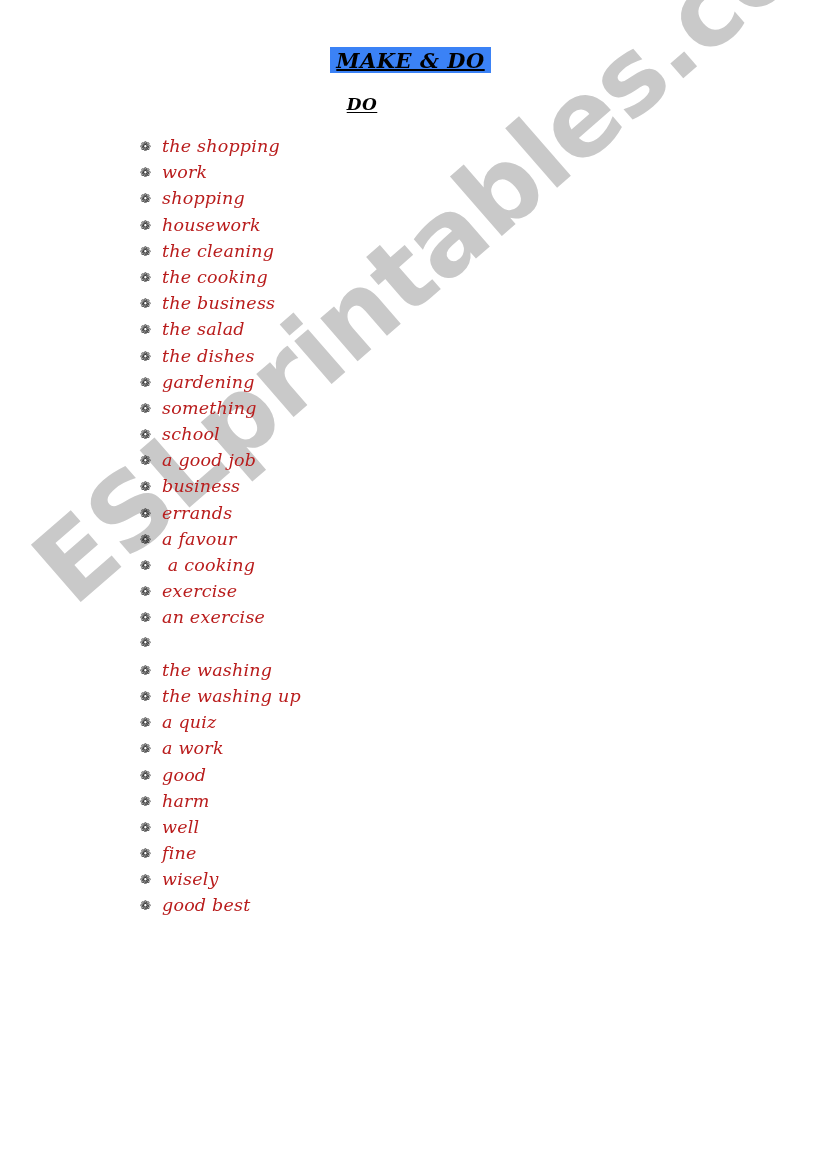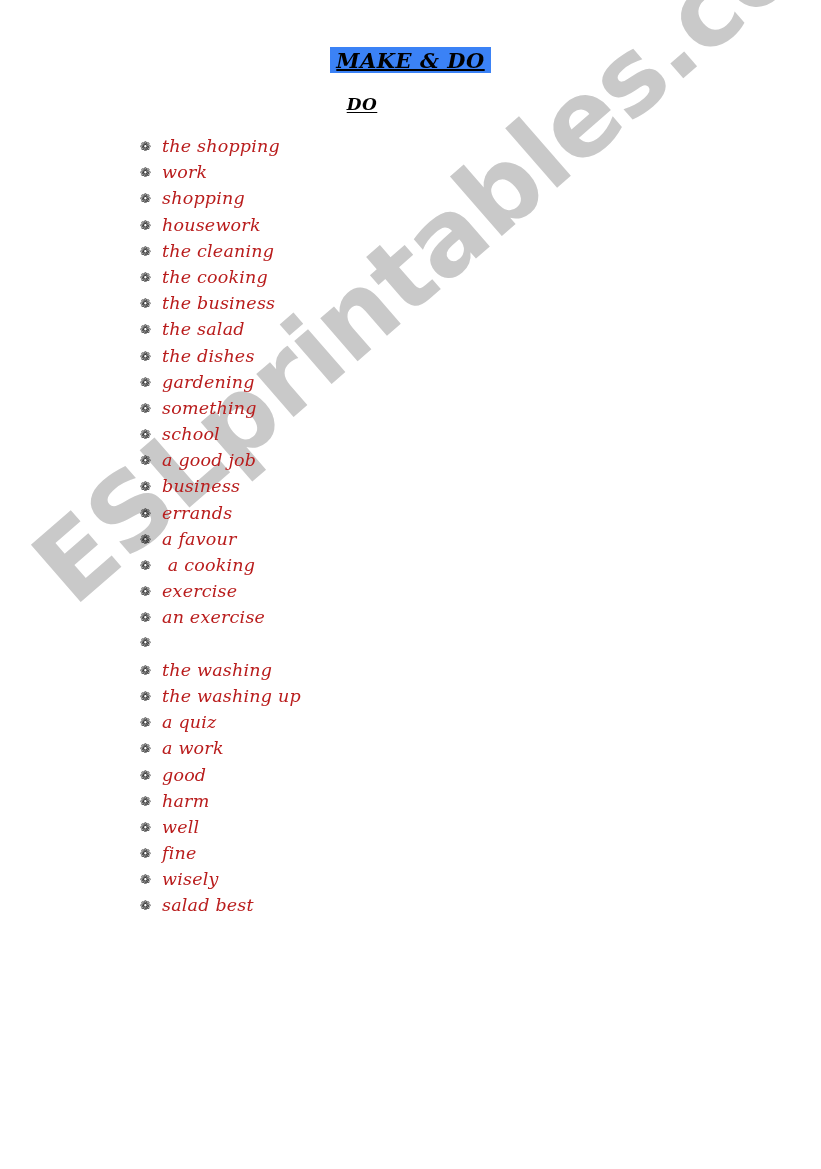--- a/index.html
+++ b/index.html
@@ -260,18 +260,18 @@
         <li>
           <span class="bullet">❁</span>
           <span class="item-text">fine</span>
         </li>
         <li>
           <span class="bullet">❁</span>
           <span class="item-text">wisely</span>
         </li>
         <li>
           <span class="bullet">❁</span>
-          <span class="item-text">salad best</span>
+          <span class="item-text">good best</span>
         </li>
       </ul>
 
   </div>
 </div>
 
 </body></html>

